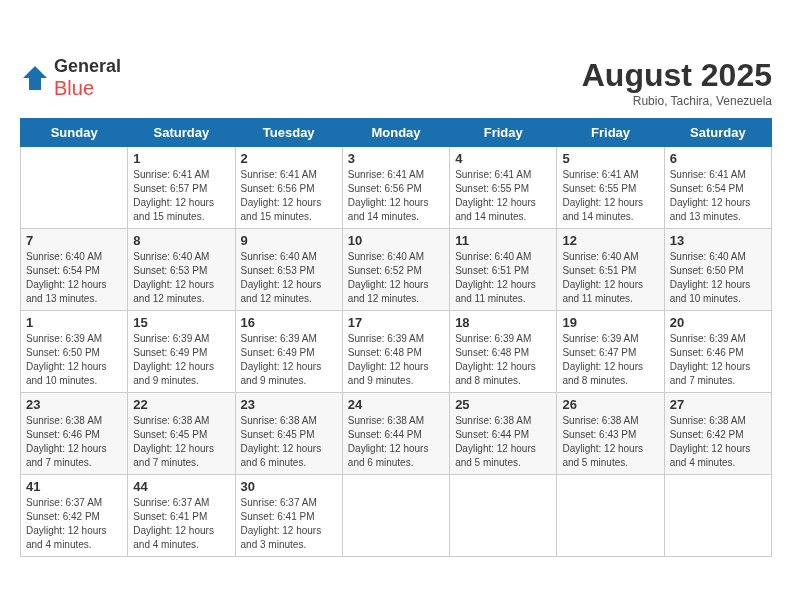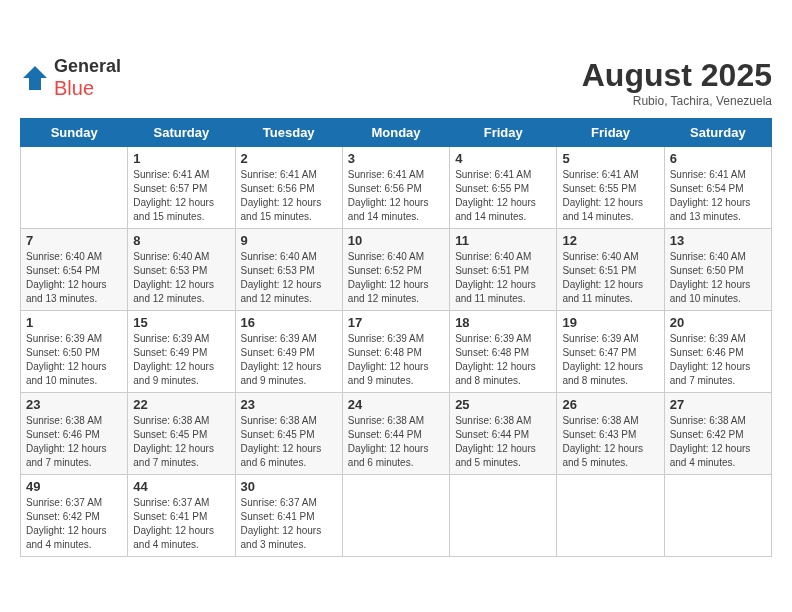--- a/index.html
+++ b/index.html
@@ -319,21 +319,21 @@
         <td>
           <span class="day-number">27</span>
           <div class="day-info" style="white-space: pre-line;">Sunrise: 6:38 AM
 Sunset: 6:42 PM
 Daylight: 12 hours
 and 4 minutes.</div>
         </td>
       </tr>
       <tr>
         <td>
-          <span class="day-number">49</span>
+          <span class="day-number">41</span>
           <div class="day-info" style="white-space: pre-line;">Sunrise: 6:37 AM
 Sunset: 6:42 PM
 Daylight: 12 hours
 and 4 minutes.</div>
         </td>
         <td>
           <span class="day-number">44</span>
           <div class="day-info" style="white-space: pre-line;">Sunrise: 6:37 AM
 Sunset: 6:41 PM
 Daylight: 12 hours

